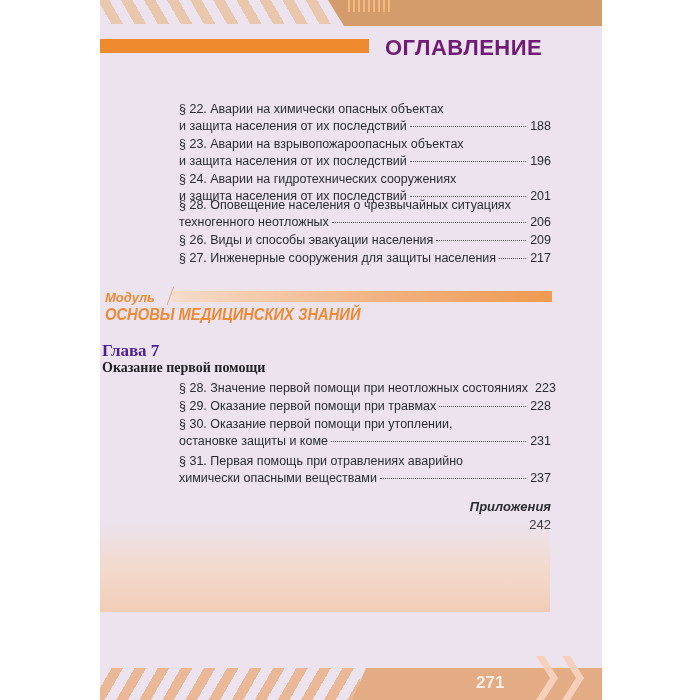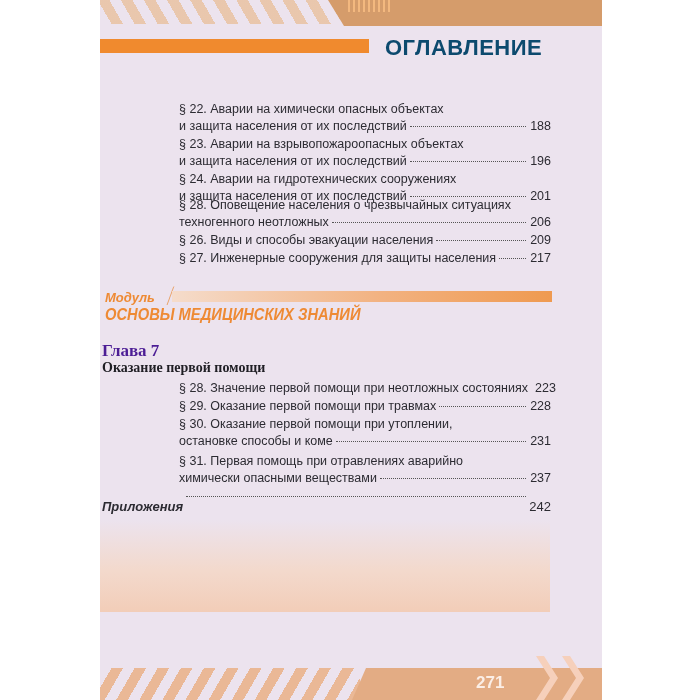--- a/index.html
+++ b/index.html
@@ -26,21 +26,21 @@
     .top-block .bars {
       position: absolute; left: 20px; top: 0; width: 44px; height: 12px;
       background: repeating-linear-gradient(90deg, #f3b87f 0 2px, transparent 2px 5px);
     }
     .toc-bar {
       position: absolute; left: 0; top: 39px; width: 269px; height: 14px;
       background: #f08a2e;
     }
     .toc-title {
       position: absolute; left: 285px; top: 35px;
-      font-size: 22px; font-weight: bold; color: #0c4a6e; letter-spacing: 0.5px;
+      font-size: 22px; font-weight: bold; color: #701a75; letter-spacing: 0.5px;
     }
     
     .entry {
       position: absolute; left: 47px; width: 404px;
       font-size: 12.5px; line-height: 17px; color: #2c2b32;
     }
     .entry .line { display: flex; align-items: baseline; white-space: nowrap; margin-left: 32px; }
     .entry .dots {
       flex: 1; overflow: hidden; margin: 0 3px;
       border-bottom: 1.5px dotted #555; height: 1px; transform: translateY(-3px);
@@ -70,21 +70,21 @@
       font-family: "Liberation Serif", serif; font-weight: bold; font-size: 17px; color: #4c1d95;
     }
     .chapter-title {
       position: absolute; left: 2px; top: 360px;
       font-family: "Liberation Serif", serif; font-weight: bold; font-size: 14px; color: #1f1e24;
     }
     .appendix {
       position: absolute; left: 2px; top: 498px; width: 449px;
       font-size: 13px; line-height: 17px; color: #2c2b32;
     }
-    .appendix .line { display: flex; align-items: flex-start; white-space: nowrap; }
+    .appendix .line { display: flex; align-items: flex-end; white-space: nowrap; flex-direction: column; }
     .appendix .lbl { font-weight: bold; font-style: italic; }
     .appendix .dots {
       flex: 1; margin: 0 3px; border-bottom: 1.5px dotted #555; height: 1px; transform: translateY(-3px);
     }
     
     .bleed {
       position: absolute; left: 0; top: 520px; width: 450px; height: 92px;
       background: linear-gradient(180deg, rgba(236,227,238,0) 0%, #f3d9cc 55%, #f2cdb8 100%);
     }
     
@@ -192,21 +192,21 @@
         <span>§ 29. Оказание первой помощи при травмах</span>
         <span class="dots"></span>
         <span class="pg">228</span>
       </div>
   </div>
   <div class="entry" style="top:416px">
     <div class="line">
         <span>§ 30. Оказание первой помощи при утоплении,</span>
       </div>
     <div class="line">
-        <span>остановке способы и коме</span>
+        <span>остановке защиты и коме</span>
         <span class="dots"></span>
         <span class="pg">231</span>
       </div>
   </div>
   <div class="entry" style="top:453px">
     <div class="line">
         <span>§ 31. Первая помощь при отравлениях аварийно</span>
       </div>
     <div class="line">
         <span>химически опасными веществами</span>

